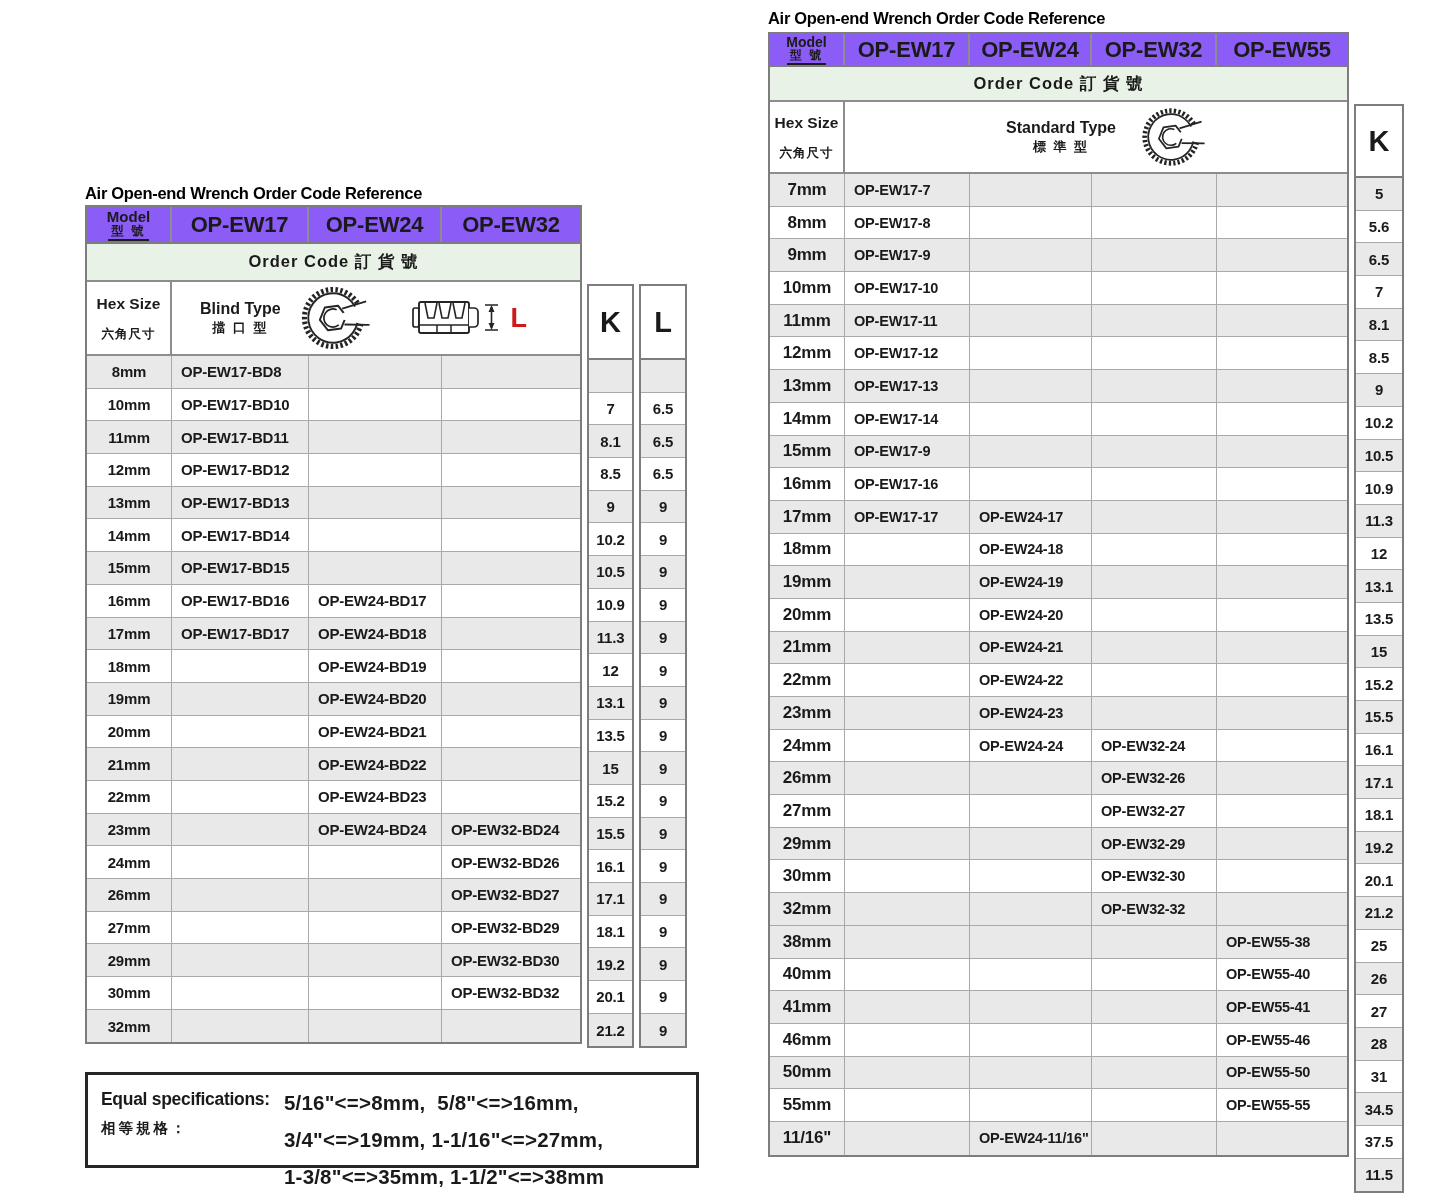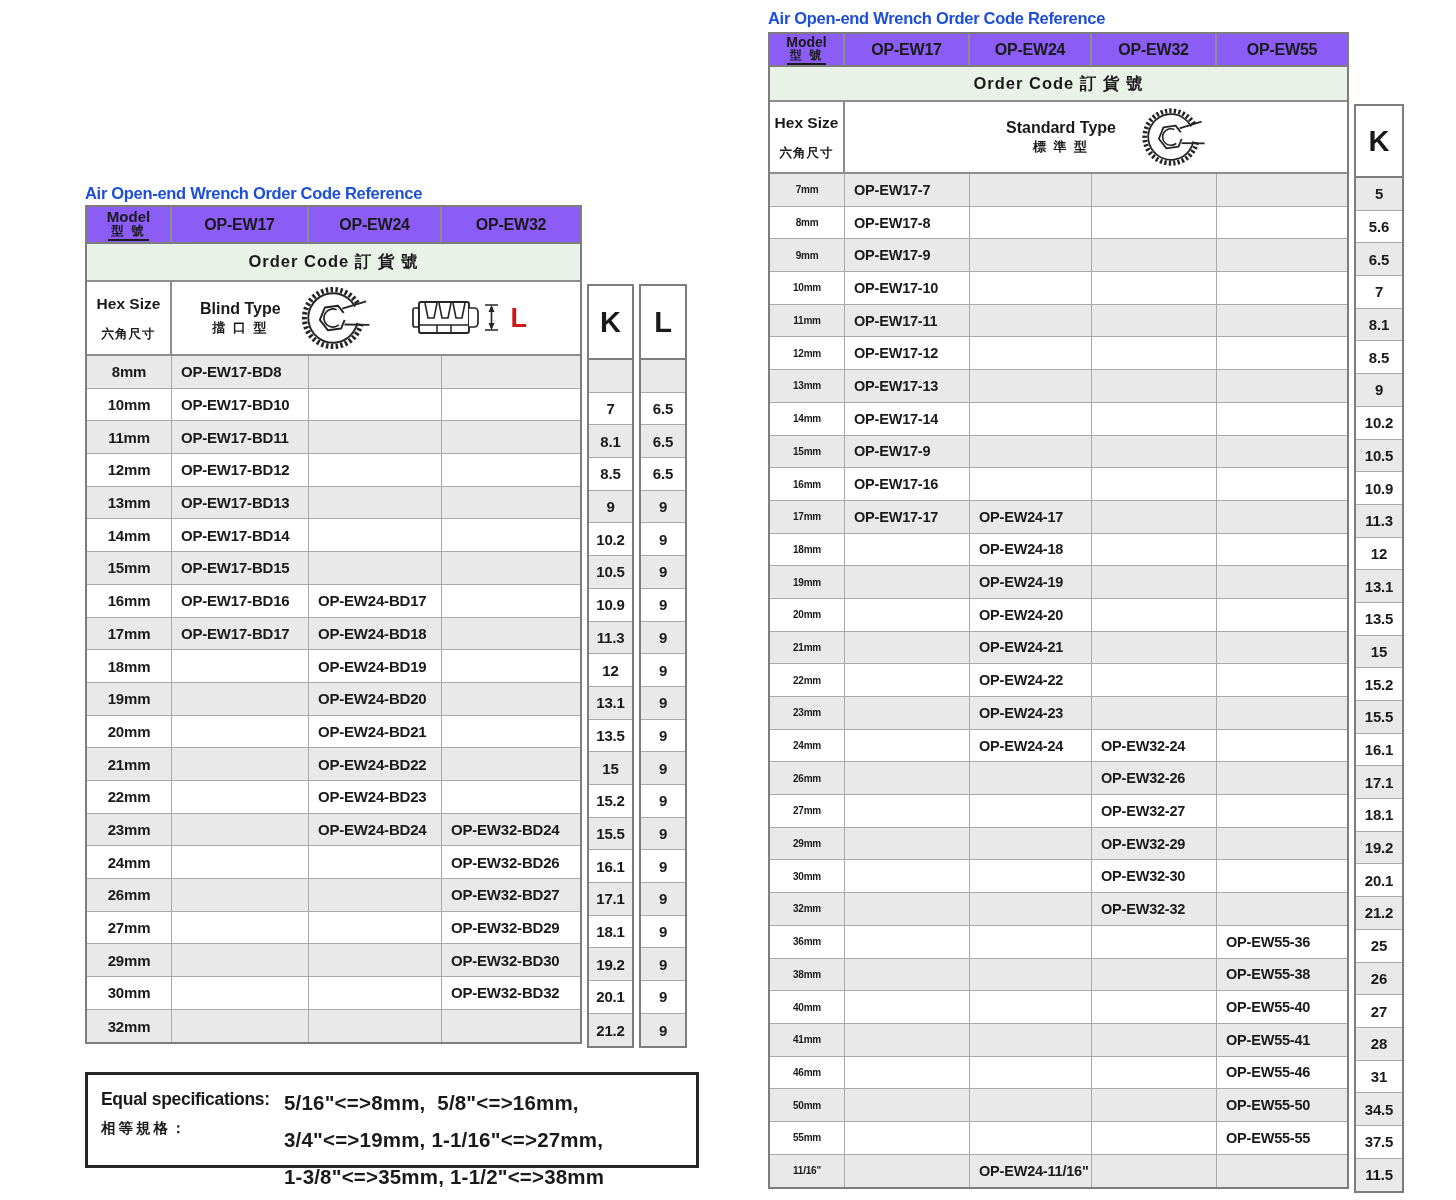--- a/index.html
+++ b/index.html
@@ -5,31 +5,31 @@
   * { box-sizing: border-box; margin: 0; padding: 0; }
   html,body { background:#fff; }
   body {
     width:1456px; height:1200px; position:relative; overflow:hidden;
     font-family:"Liberation Sans","DejaVu Sans",sans-serif;
     color:#1a1a1a;
     -webkit-font-smoothing:antialiased;
   }
   .abs { position:absolute; }
 
-  .tbl-title { font-weight:bold; font-size:16.5px; letter-spacing:-0.3px; color:#1d4ed8; white-space:nowrap; }
+  .tbl-title { font-weight:bold; font-size:16.5px; letter-spacing:-0.3px; color:#000000; white-space:nowrap; }
 
   
   .main-block { position:absolute; border:2px solid #7d7d7d; background:#fff; }
 
   .model-row { display:grid; height:37px; border-bottom:2px solid #7d7d7d; background:#8b5cf6; }
   .model-row .mcell { border-right:2px solid #8d8d8d; display:flex; flex-direction:column; align-items:center; justify-content:center; }
   .model-row .mcell:last-child { border-right:none; }
   .model-en { font-weight:bold; font-size:15px; line-height:15px; }
   .model-zh { font-weight:bold; font-size:12.5px; line-height:14px; border-bottom:2px solid #1b1b1b; padding:0 3px 1px 3px; letter-spacing:2px; }
-  .model-code { font-weight:bold; font-size:16px; letter-spacing:-0.2px; }
+  .model-code { font-weight:bold; font-size:22px; letter-spacing:-0.2px; }
 
   .order-row { height:38px; border-bottom:2px solid #8d8d8d; background:#e9f2e6; display:flex; align-items:center; justify-content:center;
                font-weight:bold; font-size:16.5px; letter-spacing:1px; }
 
   .header-row { display:flex; height:74px; border-bottom:2px solid #8d8d8d; background:#fff; }
   .hex-cell { border-right:2px solid #8d8d8d; display:flex; flex-direction:column; align-items:center; justify-content:center; flex:none;gap:13px; }
   .hex-en { font-weight:bold; font-size:15.5px; line-height:19px; }
   .hex-zh { font-weight:bold; font-size:12.5px; line-height:17px; letter-spacing:1px; }
   .type-cell { flex:1; display:flex; align-items:center; }
   .type-labels { display:flex; flex-direction:column; align-items:center; }
@@ -43,21 +43,21 @@
   .trow.rg { background:#e9e9e9; }
   .trow.rw { background:#ffffff; }
   .cell { display:flex; align-items:center; justify-content:center; border-right:1.5px solid #a9a9a9;
           font-weight:bold; font-size:15px; letter-spacing:-0.2px; white-space:nowrap; overflow:hidden; }
   .cell:last-child { border-right:none; }
   .cell.al { justify-content:flex-start; padding-left:9px; }
   .cell.sm { font-size:12.5px; }
   .left-main .trow  { grid-template-columns:85px 137px 133px 138px; }
   .right-main .trow { grid-template-columns:75px 125px 122px 125px 130px; }
   .right-main .cell { font-size:14.5px; }
-  .right-main .cell:first-child { font-size:10px; }
+  .right-main .cell:first-child { font-size:17px; }
 
   
   .strip { position:absolute; border:2px solid #7d7d7d; background:#fff; }
   .strip-head { height:74px; border-bottom:2px solid #7d7d7d; display:flex; align-items:center; justify-content:center;
                 font-weight:bold; font-size:29px; background:#fff; }
   .strip .trow { display:flex; align-items:center; justify-content:center; }
   .strip .cell { border-right:none; width:100%; }
   .strip .trow:last-child { border-bottom:none; }
 
   
@@ -603,27 +603,20 @@
         <div class="cell al">OP-EW32-30</div>
         <div class="cell al"></div>
       </div>
       <div class="trow rg">
         <div class="cell">32mm</div>
         <div class="cell al"></div>
         <div class="cell al"></div>
         <div class="cell al">OP-EW32-32</div>
         <div class="cell al"></div>
       </div>
-      <div class="trow rw">
-        <div class="cell">36mm</div>
-        <div class="cell al"></div>
-        <div class="cell al"></div>
-        <div class="cell al"></div>
-        <div class="cell al">OP-EW55-36</div>
-      </div>
       <div class="trow rg">
         <div class="cell">38mm</div>
         <div class="cell al"></div>
         <div class="cell al"></div>
         <div class="cell al"></div>
         <div class="cell al">OP-EW55-38</div>
       </div>
       <div class="trow rw">
         <div class="cell">40mm</div>
         <div class="cell al"></div>

